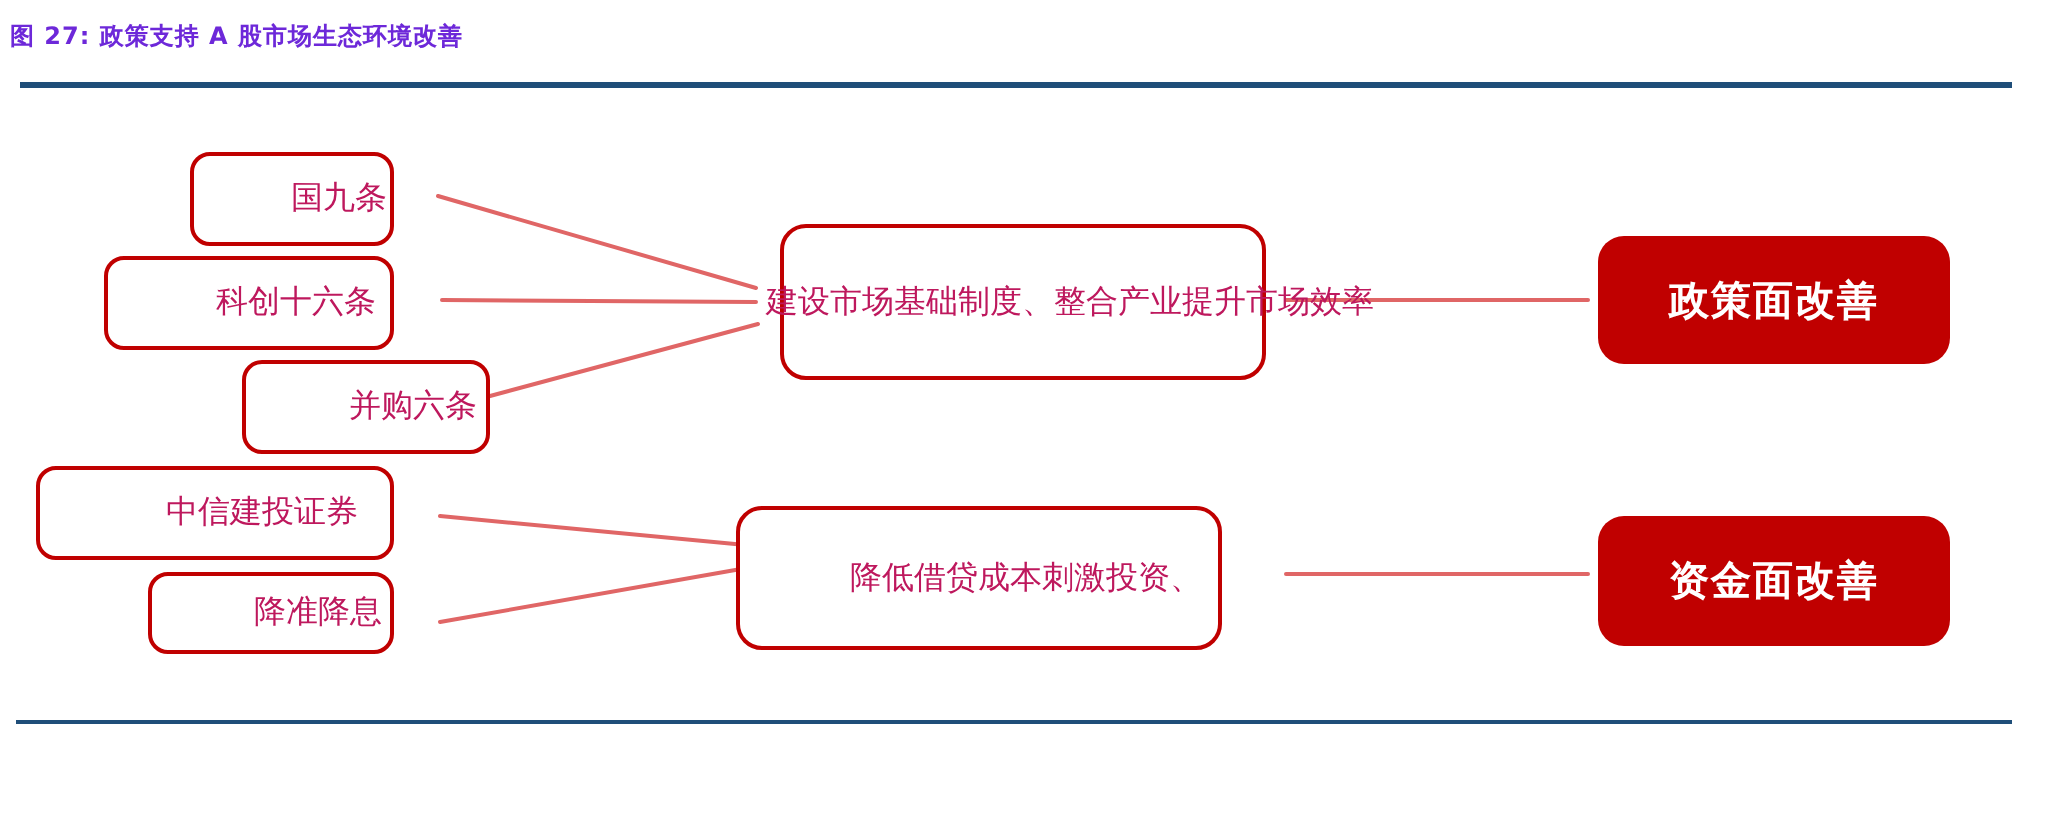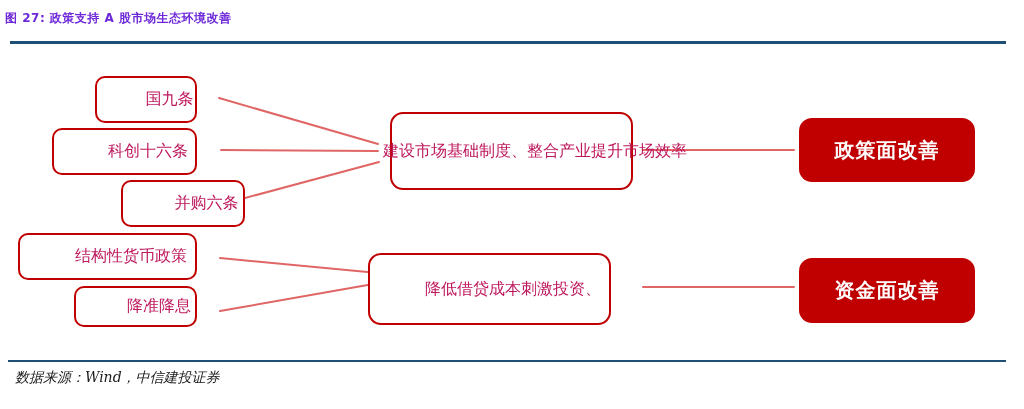--- a/index.html
+++ b/index.html
@@ -124,21 +124,21 @@
   <div class="node b1">
     <span>国九条</span>
   </div>
   <div class="node b2">
     <span>科创十六条</span>
   </div>
   <div class="node b3">
     <span>并购六条</span>
   </div>
   <div class="node b4">
-    <span>结构性货币政策</span>
+    <span>中信建投证券</span>
   </div>
   <div class="node b5">
     <span>降准降息</span>
   </div>
 
   <div class="node multiline m1">
     <span>建设市场基础制度、</span>
     <span>整合产业提升市场效率</span>
   </div>
   <div class="node multiline m2">
@@ -146,15 +146,14 @@
   </div>
 
   <div class="endnode r1">
     <span>政策面改善</span>
   </div>
   <div class="endnode r2">
     <span>资金面改善</span>
   </div>
 
   <div class="rule-bottom"></div>
-  <div class="source-note">数据来源：Wind，中信建投证券</div>
 
 </div>
 
 </body></html>

